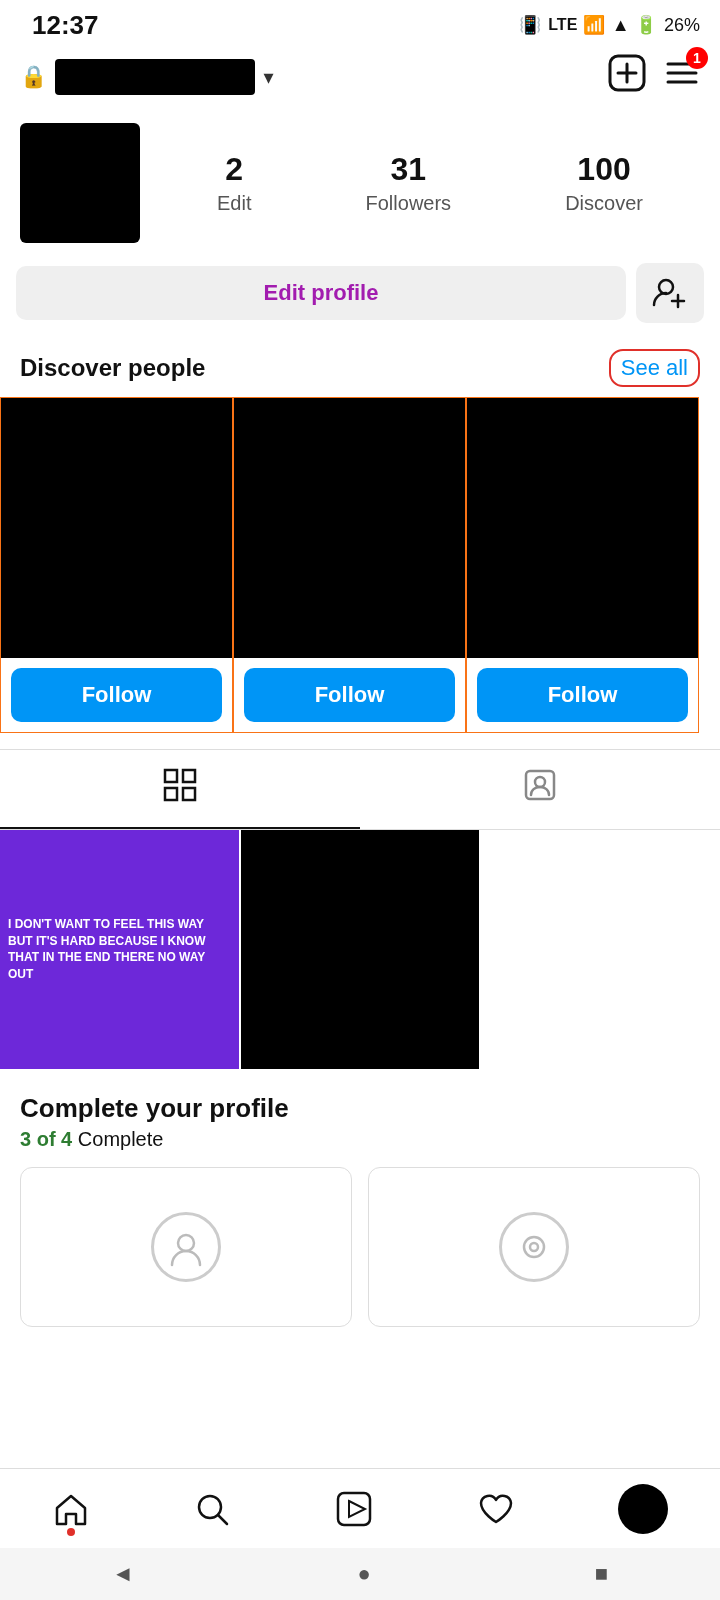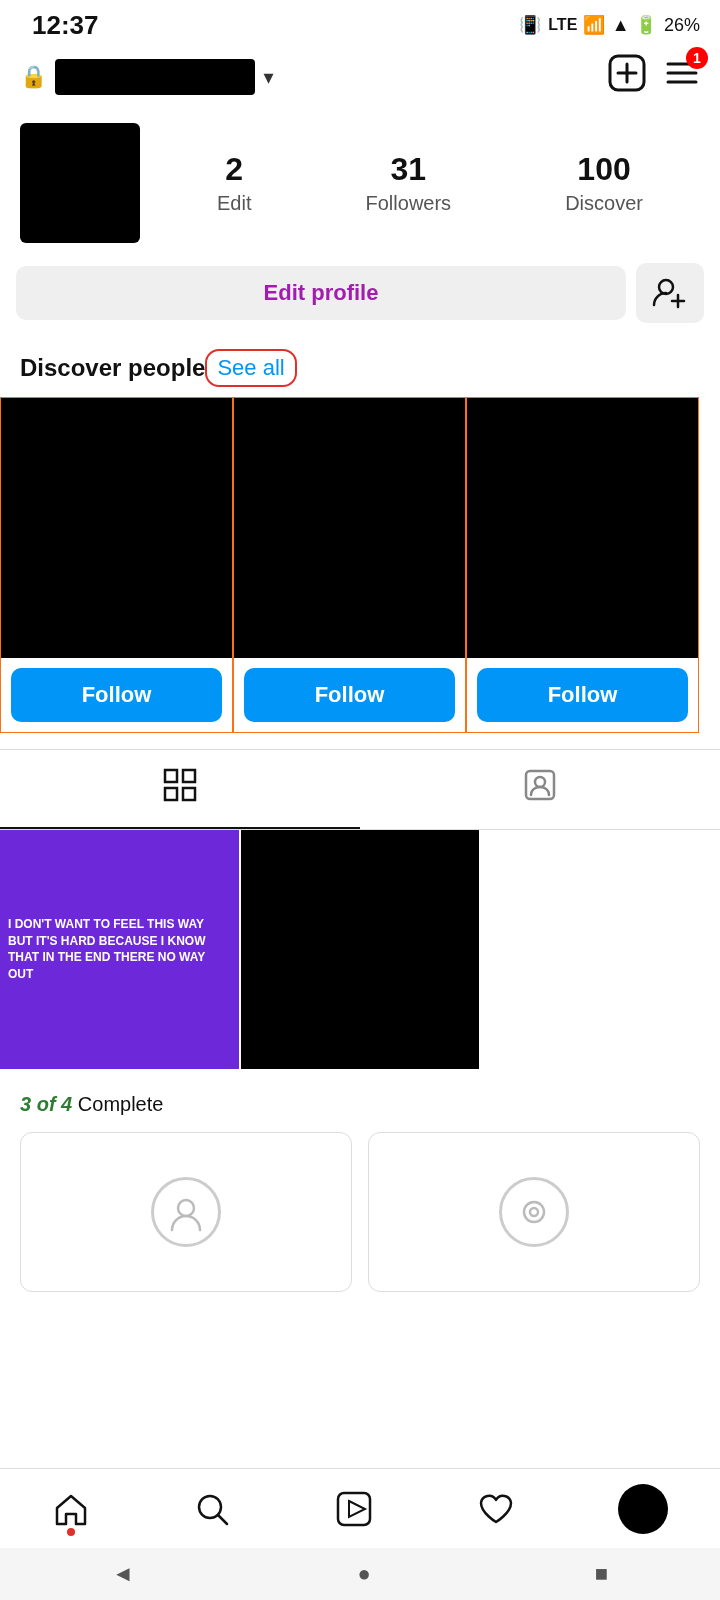--- a/index.html
+++ b/index.html
@@ -155,20 +155,21 @@
       color: #111;
       cursor: pointer;
       display: flex;
       align-items: center;
       justify-content: center;
     }
 
     
     .discover-header {
       display: flex;
+      justify-content: space-between;
       align-items: center;
       padding: 10px 20px;
     }
     .discover-title {
       font-size: 24px;
       font-weight: 600;
       color: #111;
     }
     .see-all-btn {
       font-size: 22px;
@@ -279,21 +280,20 @@
       color: #111;
       margin-bottom: 4px;
     }
     .complete-subtitle {
       font-size: 20px;
       color: #111;
     }
     .complete-subtitle .green {
       color: #2e7d32;
       font-weight: 600;
-      font-style: italic;
     }
 
     
     .complete-cards {
       display: flex;
       gap: 16px;
       padding: 0 20px 16px 20px;
     }
     .complete-card {
       flex: 1;
@@ -489,20 +489,21 @@
 </div>
 
 <div class="posts-grid">
   <div class="post-thumb text-post">
     <span style="font-size:12px;line-height:1.4;text-transform:uppercase;font-weight:800;white-space:normal;">I DON'T WANT TO FEEL THIS WAY BUT IT'S HARD BECAUSE I KNOW THAT IN THE END THERE NO WAY OUT</span>
   </div>
   <div class="post-thumb" style="background:#000;"></div>
 </div>
 
 <div class="complete-profile-section">
+  <div class="complete-title">Complete your profile</div>
   <div class="complete-subtitle">
     <span class="green">3 of 4</span>
     <span> Complete</span>
   </div>
 </div>
 
 <div class="complete-cards">
   <div class="complete-card">
     <div class="complete-card-icon">
       <svg width="40" height="40" viewBox="0 0 40 40" fill="none">

